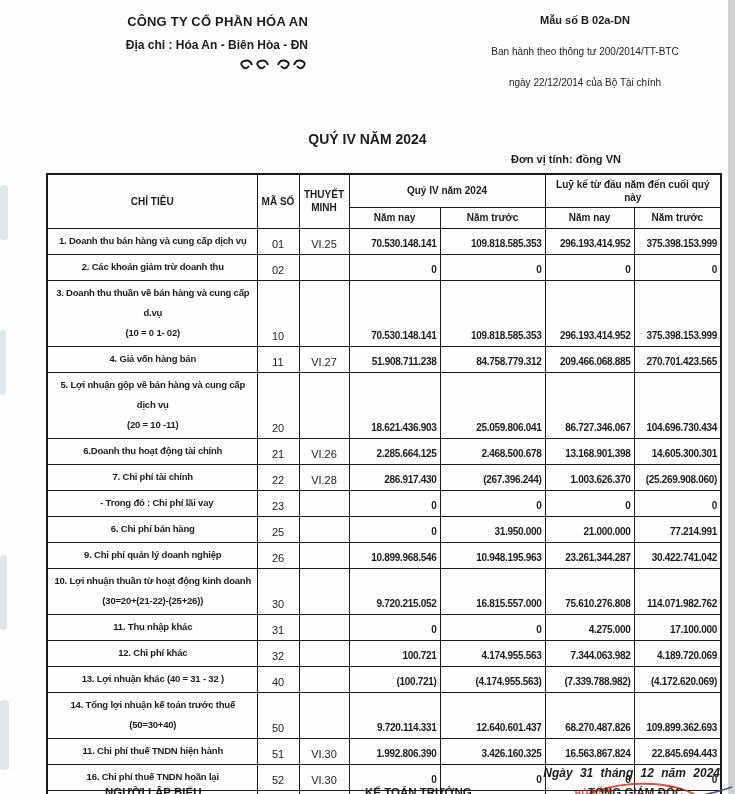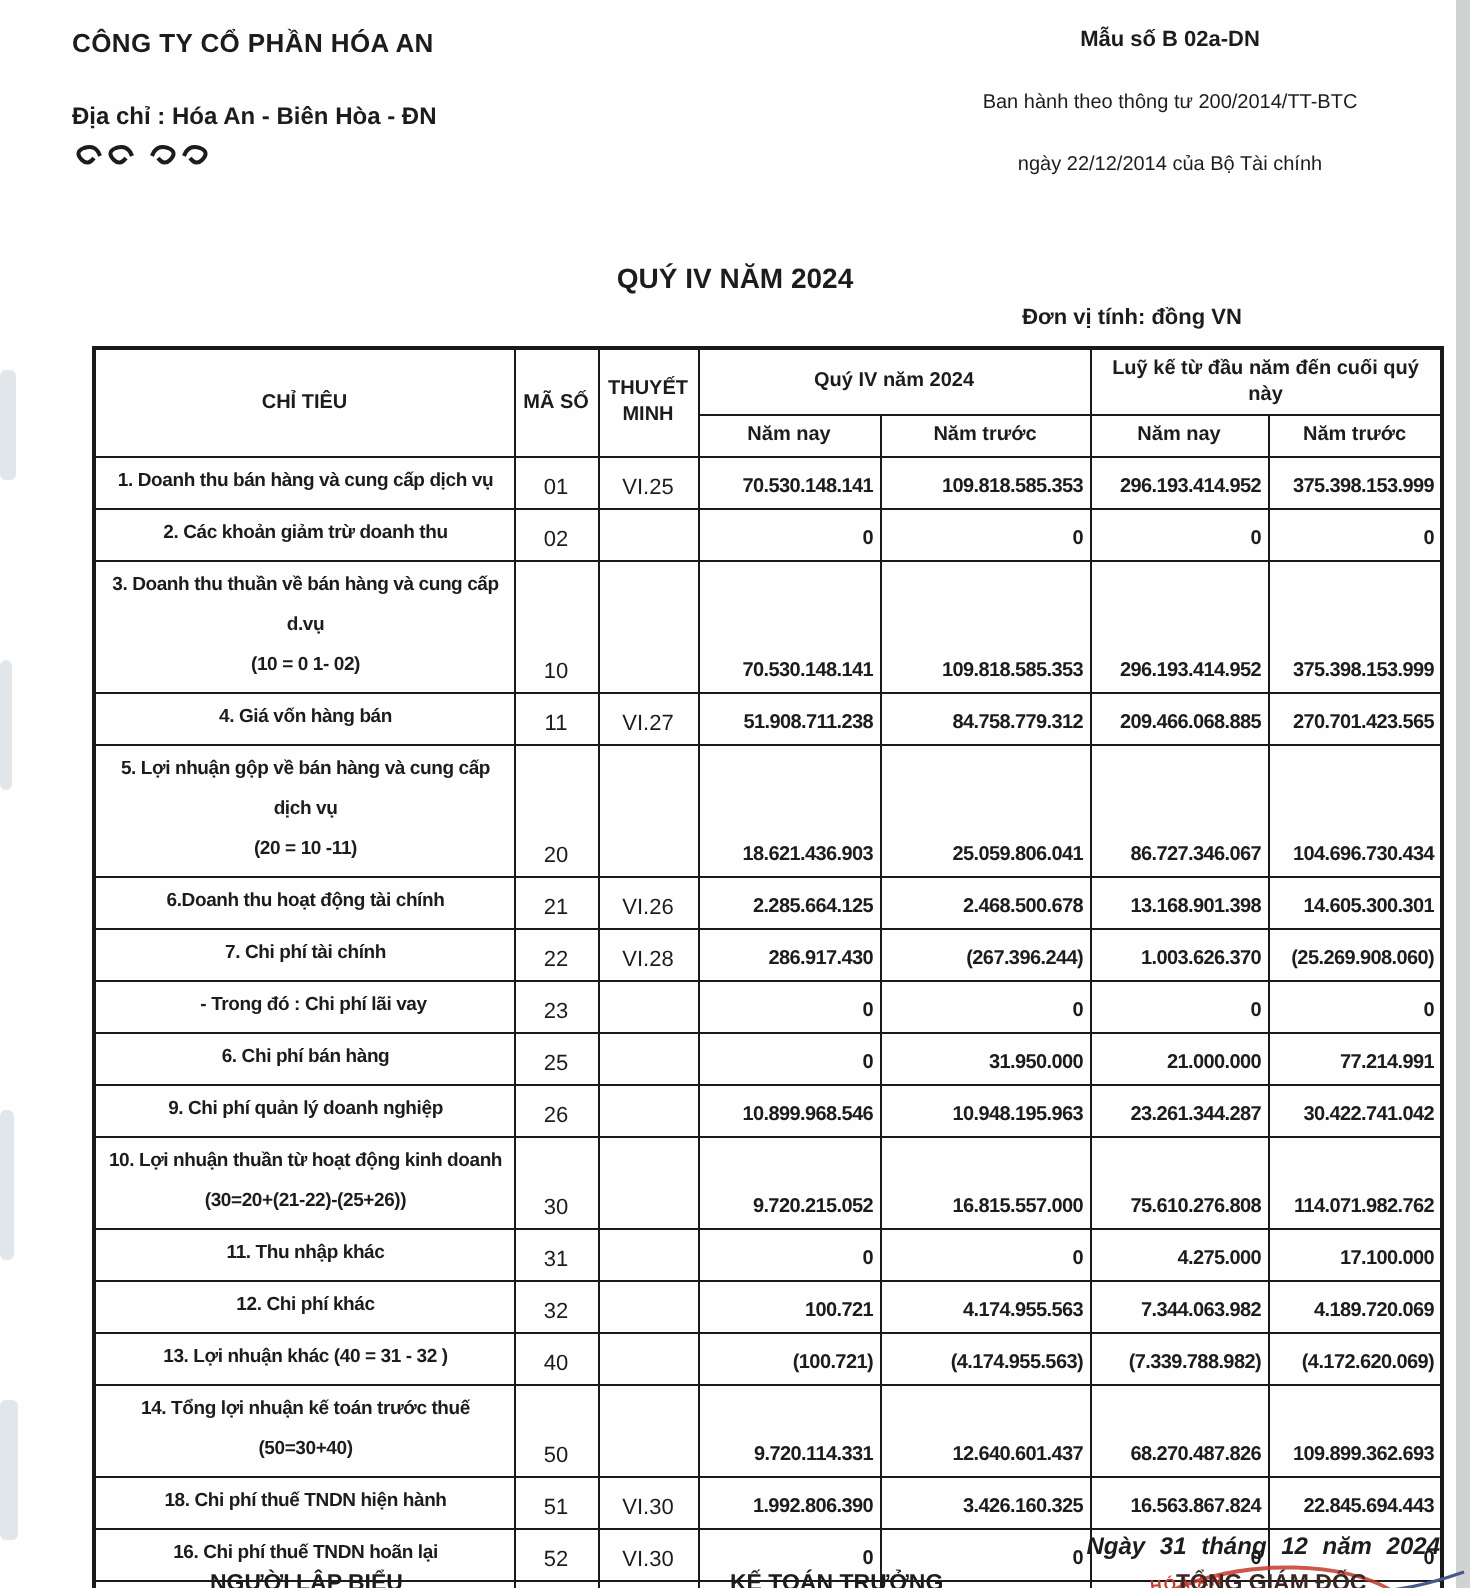--- a/index.html
+++ b/index.html
@@ -8,23 +8,23 @@
     font-family:"Liberation Sans","DejaVu Sans",sans-serif;
     background:#ffffff; color:#1c1c1c; position:relative; overflow:hidden;
   }
   .page { position:absolute; inset:0; background:#fefefe; overflow:hidden; }
 
   
   .edge-right { position:absolute; right:0; top:0; width:7px; height:100%; background:#c9cbca; opacity:.85; }
   .smudge { position:absolute; left:0; background:rgba(125,145,165,.22); border-radius:3px; }
 
   
-  .company-block { position:absolute; left:36px; top:14px; width:260px; text-align:left; }
+  .company-block { position:absolute; left:48px; top:14px; width:260px; text-align:right; }
   .company-name { font-size:13px; font-weight:bold; letter-spacing:.2px; }
-  .company-addr { font-size:12px; font-weight:bold; margin-top:22px; }
+  .company-addr { font-size:12px; font-weight:bold; margin-top:9px; }
   .ornament { margin-top:6px; }
   .form-block { position:absolute; left:455px; top:14px; width:260px; text-align:center; }
   .form-no { font-size:11px; font-weight:bold; }
   .form-line { font-size:10px; margin-top:20px; }
 
   .report-title { position:absolute; top:106px; left:0; width:100%; text-align:center;
     font-size:15px; font-weight:bold; letter-spacing:.2px; }
   .report-subtitle { position:absolute; top:131px; left:0; width:100%; text-align:center;
     font-size:14px; font-weight:bold; }
   .unit-note { position:absolute; top:153px; left:450px; width:232px; text-align:center;
@@ -294,21 +294,21 @@
           </td>
           <td class="code">50</td>
           <td class="note"></td>
           <td class="val">9.720.114.331</td>
           <td class="val">12.640.601.437</td>
           <td class="val">68.270.487.826</td>
           <td class="val">109.899.362.693</td>
         </tr>
         <tr class="single">
           <td class="lbl">
-            <div class="label-line">18. Chi phí thuế TNDN hiện hành</div>
+            <div class="label-line">11. Chi phí thuế TNDN hiện hành</div>
           </td>
           <td class="code">51</td>
           <td class="note">VI.30</td>
           <td class="val">1.992.806.390</td>
           <td class="val">3.426.160.325</td>
           <td class="val">16.563.867.824</td>
           <td class="val">22.845.694.443</td>
         </tr>
         <tr class="single">
           <td class="lbl">

